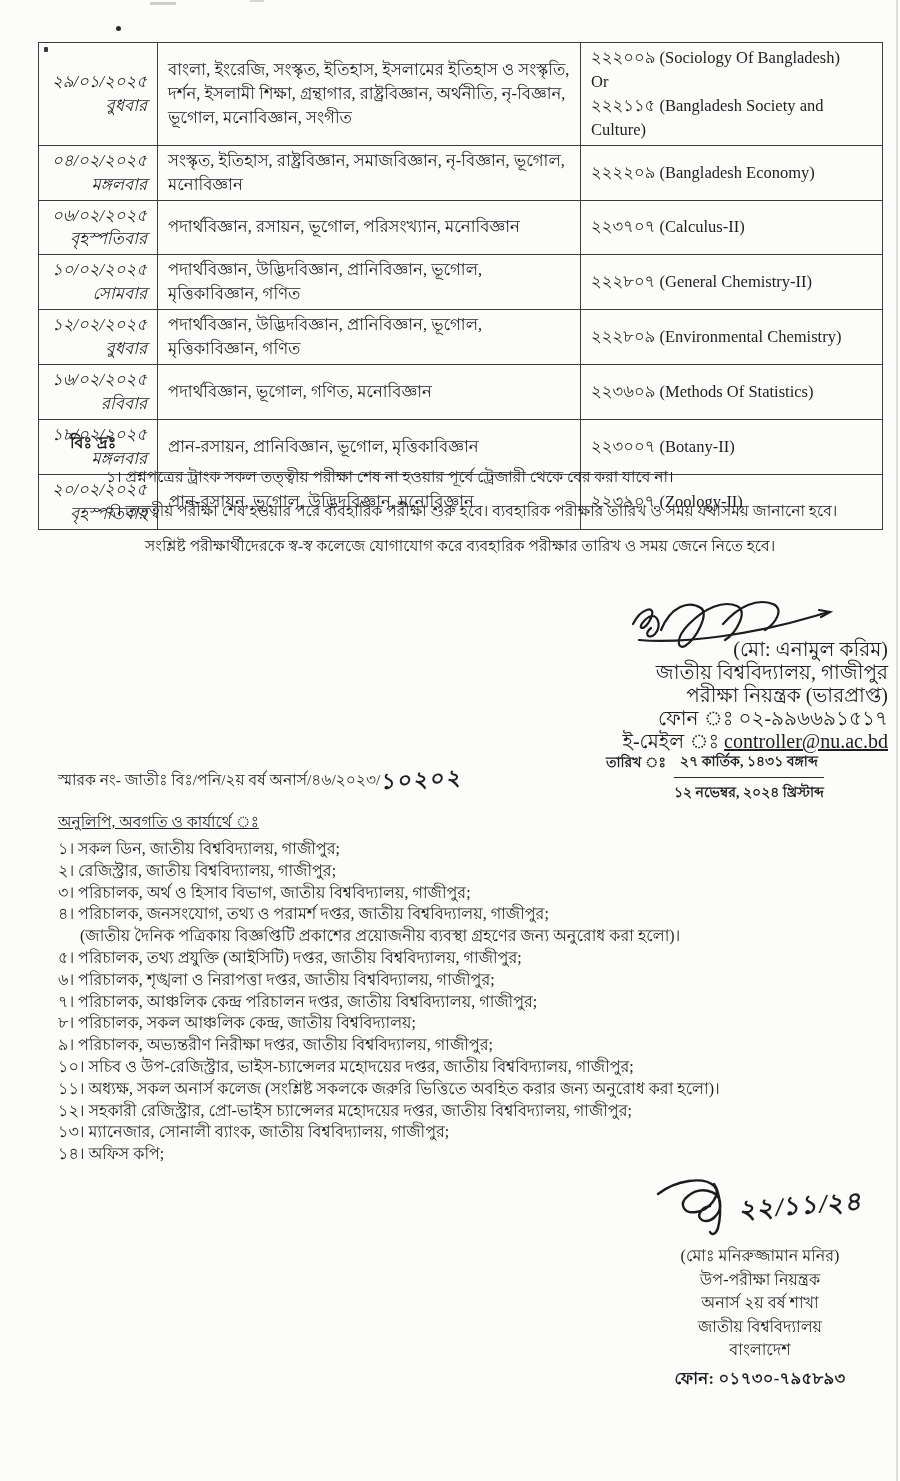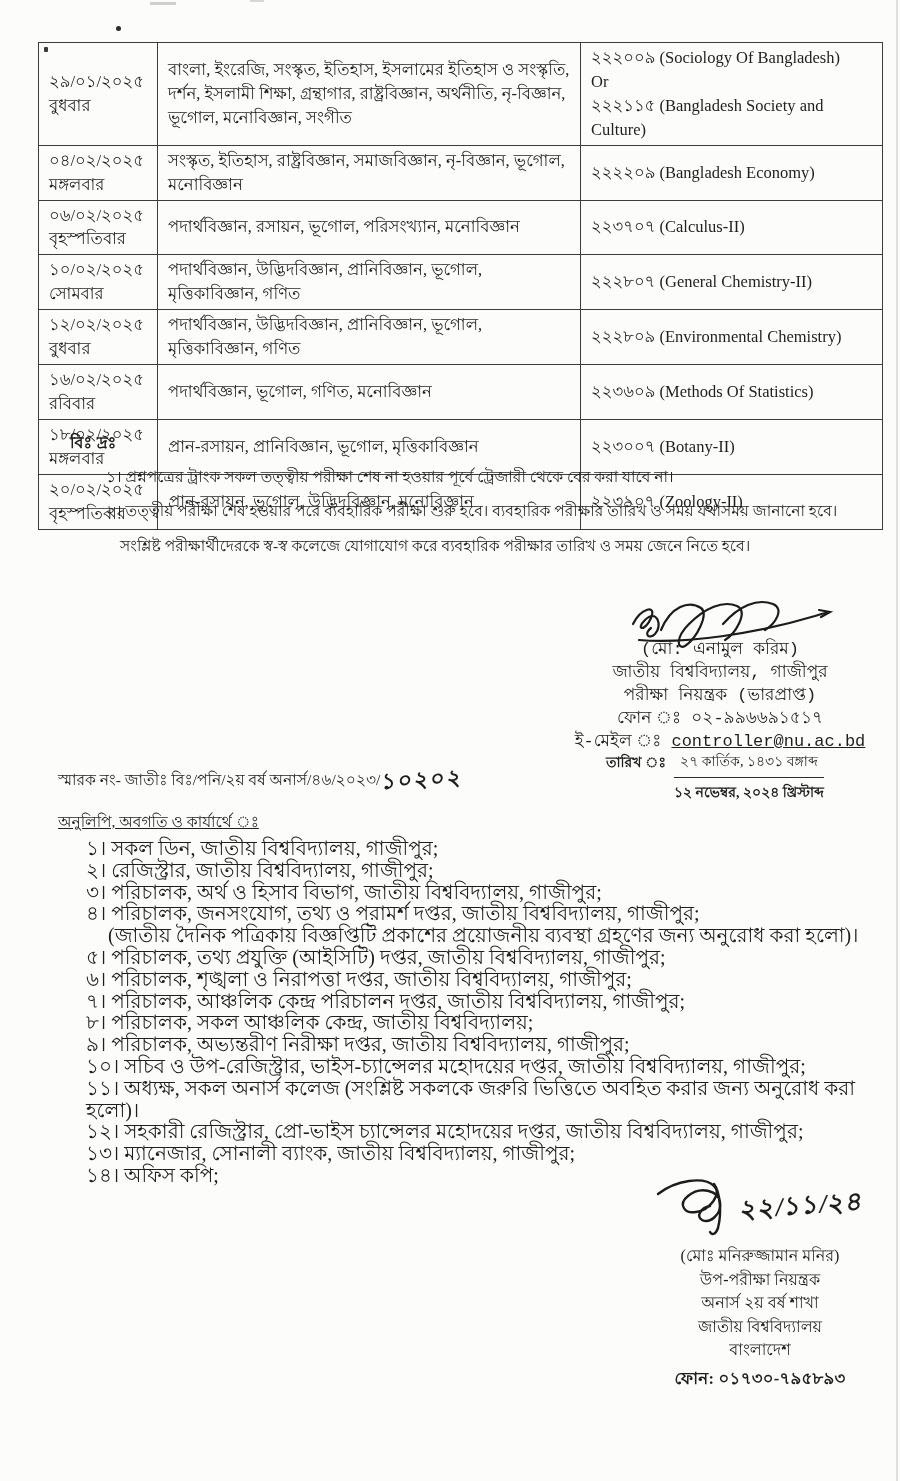--- a/index.html
+++ b/index.html
@@ -23,64 +23,64 @@
     position:absolute;left:38px;top:42px;
     width:844px;border-collapse:collapse;table-layout:fixed;
   }
   table.sched td{
     border:1.4px solid #3c3c3c;
     padding:3px 10px;
     vertical-align:middle;
     font-size:16.5px;
     line-height:1.45;
   }
-  td.c-date{text-align:left;padding:3px 4px;font-size:16.5px;}
+  td.c-date{text-align:right;padding:3px 4px;font-size:16.5px;font-style:italic;}
   td.c-course{white-space:pre-line;font-size:17px;line-height:1.5;}
   tr.r1 td{height:88px;}
   tr.r2 td{height:40px;}
   tr.r3 td{height:39px;}
   tr.r4 td{height:39px;}
   tr.r5 td{height:39px;}
   tr.r6 td{height:35px;}
   tr.r7 td{height:33px;}
   tr.r8 td{height:33px;}
   tr.r1 td.c-course{vertical-align:top;}
 
   
   .notes{position:absolute;left:70px;top:430px;width:810px;font-size:15.5px;}
   .notes .head{font-weight:bold;font-size:16px;letter-spacing:.5px;}
   .notes .ln{margin-left:36px;margin-top:8px;}
-  .notes .ln3{margin-left:50px;margin-top:9px;}
-
-  
-  .sig1{position:absolute;left:552px;top:590px;width:336px;text-align:center;font-size:17px;line-height:23px;font-family:Liberation Mono, monospace;}
+  .notes .ln3{margin-left:75px;margin-top:9px;}
+
+  
+  .sig1{position:absolute;left:552px;top:590px;width:336px;text-align:right;font-size:20px;line-height:23px;}
   .sig1 svg{display:block;margin:0 auto -16px auto;}
   .sig1 .email a, .sig1 .email span.addr{text-decoration:underline;}
   .sig1 .email .addr{text-decoration:underline;}
 
   
   .memo-ref{position:absolute;left:58px;top:760px;font-size:15.5px;white-space:nowrap;}
   .hand{
     display:inline-block;
     font-weight:bold;
     font-size:22px;
     transform:rotate(-3deg) skewX(-8deg);
     transform-origin:left bottom;
     letter-spacing:2px;
     position:relative;top:4px;
   }
   .memo-date{position:absolute;left:606px;top:750px;font-size:14px;display:flex;gap:8px;}
   .memo-date .lines{display:inline-block;text-align:center;}
-  .memo-date .d1{padding:0 6px 3px 6px;border-bottom:1.4px solid #2a2a2a;font-weight:normal;text-align:center;}
+  .memo-date .d1{padding:0 6px 3px 6px;border-bottom:1.4px solid #2a2a2a;font-weight:bold;text-align:center;}
   .memo-date .d2{padding-top:3px;font-weight:bold;}
   .memo-date .lbl{font-weight:bold;padding-top:1px;}
 
   
   .dist-head{position:absolute;left:58px;top:810px;font-size:15.5px;font-weight:normal;text-decoration:underline;}
-  .dist{position:absolute;left:58px;top:838px;width:800px;font-size:20px;line-height:21.8px;margin-left:28px;}
+  .dist{position:absolute;left:58px;top:838px;width:800px;font-size:16px;line-height:21.8px;}
   .dist .indent{padding-left:22px;}
 
   
   .sig2{position:absolute;left:612px;top:1168px;width:296px;text-align:center;font-size:16px;line-height:23.5px;}
   .sig2 .scrawl-row{position:relative;height:76px;}
   .sig2 .scrawl-row svg{position:absolute;left:40px;top:4px;}
   .sig2 .hand-date{
     position:absolute;left:128px;top:26px;
     font-weight:bold;font-size:26px;letter-spacing:1px;
     transform:rotate(-4deg) skewX(-10deg);

